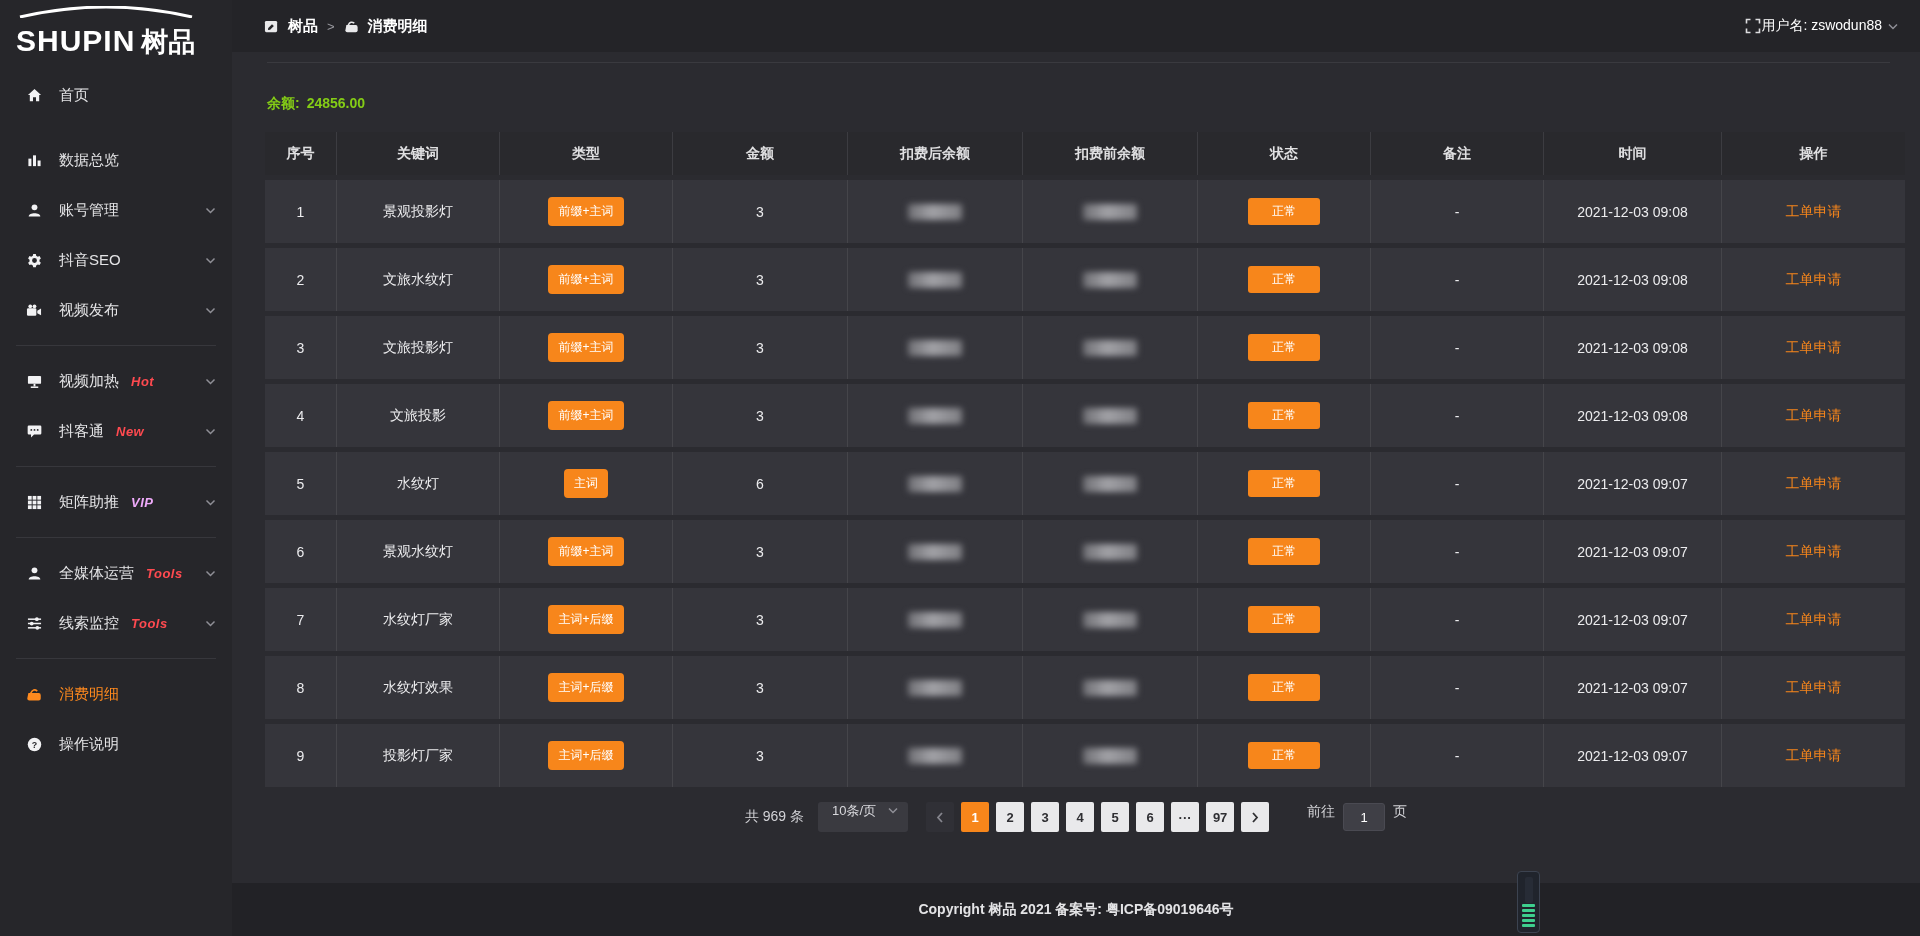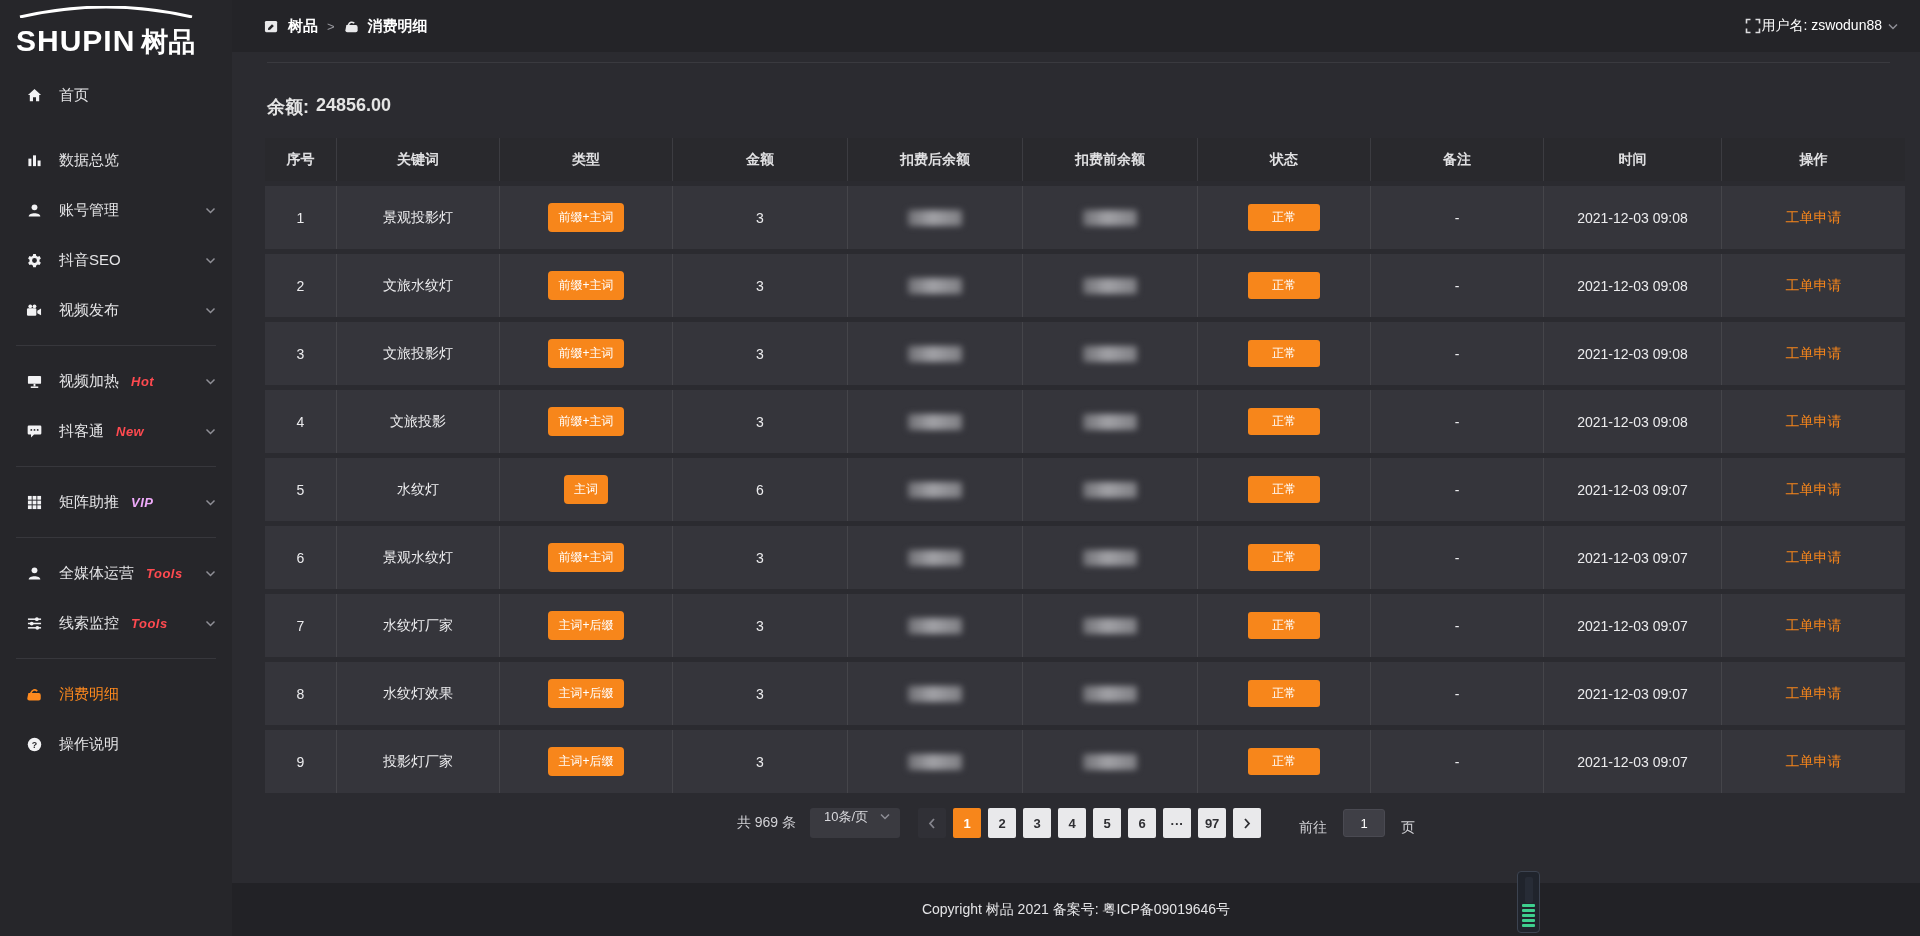--- a/index.html
+++ b/index.html
@@ -30,46 +30,46 @@
   .breadcrumb { display:flex; align-items:center; gap:9px; color:#fff; font-size:15px; font-weight:bold; }
   .crumb-ic { display:flex; color:#e9e9eb; }
   .bc-sep { color:#9a9aa0; font-size:13px; font-weight:normal; }
   .topbar-right { margin-left:auto; display:flex; align-items:center; color:#fff; font-size:14px; }
   .fs-ic { display:flex; color:#dcdcde; cursor:pointer; }
   .user-wrap { display:flex; align-items:center; gap:6px; cursor:pointer; }
 
   
   .content { position:absolute; left:232px; top:52px; width:1688px; height:831px; background:#2b2b30; }
   .top-rule { height:1px; background:#3a3a3f; margin:10px 30px 0 35px; }
-  .balance { margin:32px 0 0 35px; font-size:18px; font-weight:bold; color:#e5e5e5; display:flex; gap:7px; }
+  .balance { margin:32px 0 0 35px; font-size:14px; font-weight:bold; color:#84cc16; display:flex; gap:7px; }
 
   .table { margin:19px 15px 0 33px; width:1640px; --cols:72px 163px 173px 175px 175px 175px 173px 173px 178px 183px; }
   .thead { display:grid; grid-template-columns:var(--cols); background:#29292d; height:43px; margin-bottom:5px; }
   .th { display:flex; align-items:center; justify-content:center; color:#e0e0e2; font-size:14px; font-weight:bold; border-right:1px solid #3c3c41; }
   .th:last-child { border-right:none; }
   .row { display:grid; grid-template-columns:var(--cols); background:#35353b; height:63px; margin-bottom:5px; }
   .td { display:flex; align-items:center; justify-content:center; color:#ececee; font-size:14px; border-right:1px solid #45454a; }
   .td:last-child { border-right:none; }
   .tag { background:#f7861b; color:#fff; font-size:12px; padding:6px 10px; border-radius:4px; white-space:nowrap; }
   .status-tag { background:#f7861b; color:#fff; font-size:12px; padding:5px 24px; border-radius:3px; }
   .blur-pill { width:54px; height:16px; border-radius:2px; background:linear-gradient(90deg,#6f6f74,#a2a2a7 45%,#7d7d82); filter:blur(3px); }
   .action-link { color:#f7861b; cursor:pointer; }
 
   
   .pagination { display:flex; align-items:center; justify-content:center; gap:10px; margin-top:15px; color:#d2d2d6; font-size:14px; }
   .psel { background:#3a3a40; border-radius:3px; height:30px; display:flex; align-items:center; gap:12px; padding:0 10px 13px 14px; font-size:13px; color:#d8d8dc; cursor:pointer; margin-left:4px; }
   .pages { display:flex; align-items:center; gap:7px; margin-left:8px; }
   .pbtn { min-width:28px; height:30px; padding:0 5px; border-radius:2px; background:#e9e9eb; color:#2f2f33; display:flex; align-items:center; justify-content:center; font-size:13px; font-weight:bold; cursor:pointer; }
   .pbtn.active { background:#f7861b; color:#fff; }
   .pbtn.prev { background:#303036; color:#85858d; }
-  .goto { display:flex; align-items:flex-end; gap:16px; margin-left:28px; }
+  .goto { display:flex; align-items:flex-start; gap:8px; margin-left:28px; }
   .goto-input { width:42px; height:28px; background:#3f3f46; border:1px solid #4a4a52; border-radius:3px; color:#fff; text-align:center; font-size:13px; font-family:inherit; }
 
   
-  .footer { position:absolute; left:232px; bottom:0; width:1688px; height:53px; background:#222226; display:flex; align-items:center; justify-content:center; color:#e4e4e6; font-size:14px; z-index:2; }
+  .footer { position:absolute; left:232px; bottom:0; width:1688px; height:53px; background:#222226; display:flex; align-items:center; justify-content:center; color:#e4e4e6; font-size:14px; z-index:2;font-weight:bold; }
 
   
   .widget { position:absolute; right:-4px; bottom:3px; width:23px; height:62px; background:#20242c; border:1px solid #3c4350; border-radius:4px; z-index:6; display:flex; flex-direction:column; justify-content:flex-end; align-items:center; gap:2px; padding:4px 0 5px; }
   .widget .slot { position:absolute; top:5px; left:7px; width:8px; height:26px; background:#272c36; border-radius:2px; }
   .widget .bar { width:13px; height:3px; background:#3ecf8e; border-radius:1px; }
 </style>
 </head>
 <body>
 
 <div class="app">

